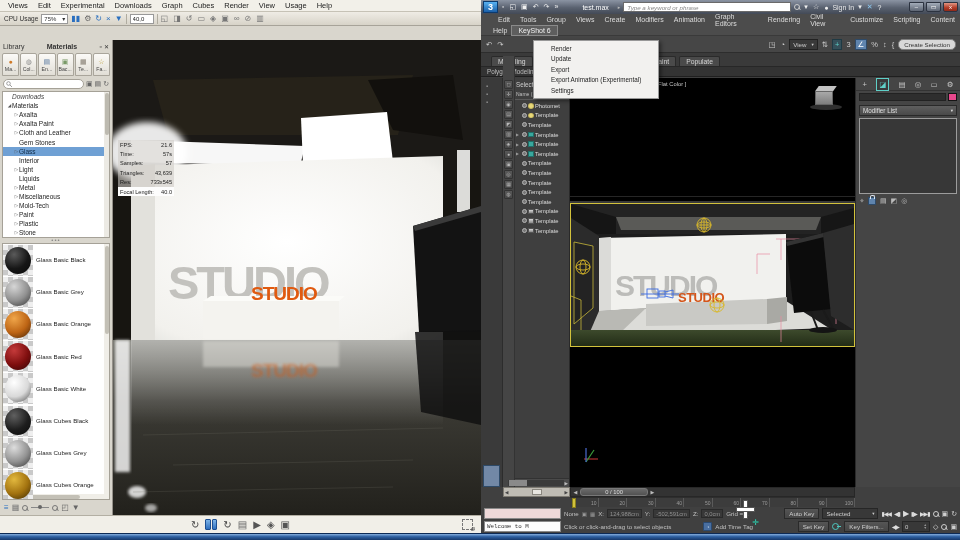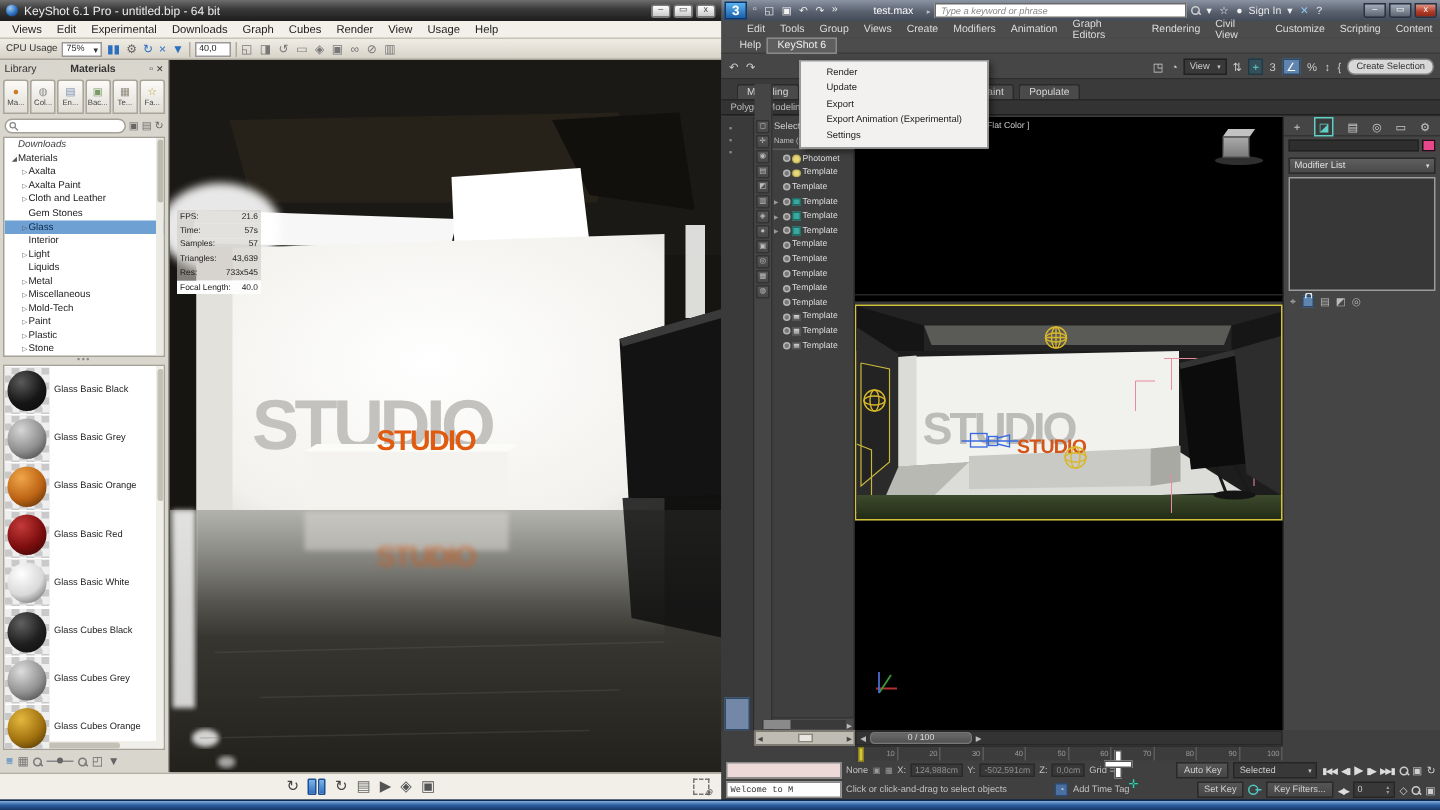--- a/index.html
+++ b/index.html
@@ -182,29 +182,20 @@
   .mag:before{content:"";position:absolute;left:0;top:0;width:4px;height:4px;border:1px solid #777;border-radius:50%;}
   .mag:after{content:"";position:absolute;left:4px;top:4px;width:2.5px;height:1px;background:#777;transform:rotate(45deg);}
   .mag.lt:before{border-color:#ccc;} .mag.lt:after{background:#ccc;}
 </style>
 </head>
 <body>
 
 <div class="screen">
 
   <section class="ks">
-    <div class="ks-title">
-      <span class="ks-logo"></span>
-      <span>KeyShot 6.1 Pro  - untitled.bip  - 64 bit</span>
-      <span class="winbtns">
-        <span class="wb">–</span>
-        <span class="wb">▭</span>
-        <span class="wb">x</span>
-      </span>
-    </div>
     <div class="ks-menu">
 
     <span class="mi">Views</span>
         <span class="mi">Edit</span>
         <span class="mi">Experimental</span>
         <span class="mi">Downloads</span>
         <span class="mi">Graph</span>
         <span class="mi">Cubes</span>
         <span class="mi">Render</span>
         <span class="mi">View</span>

